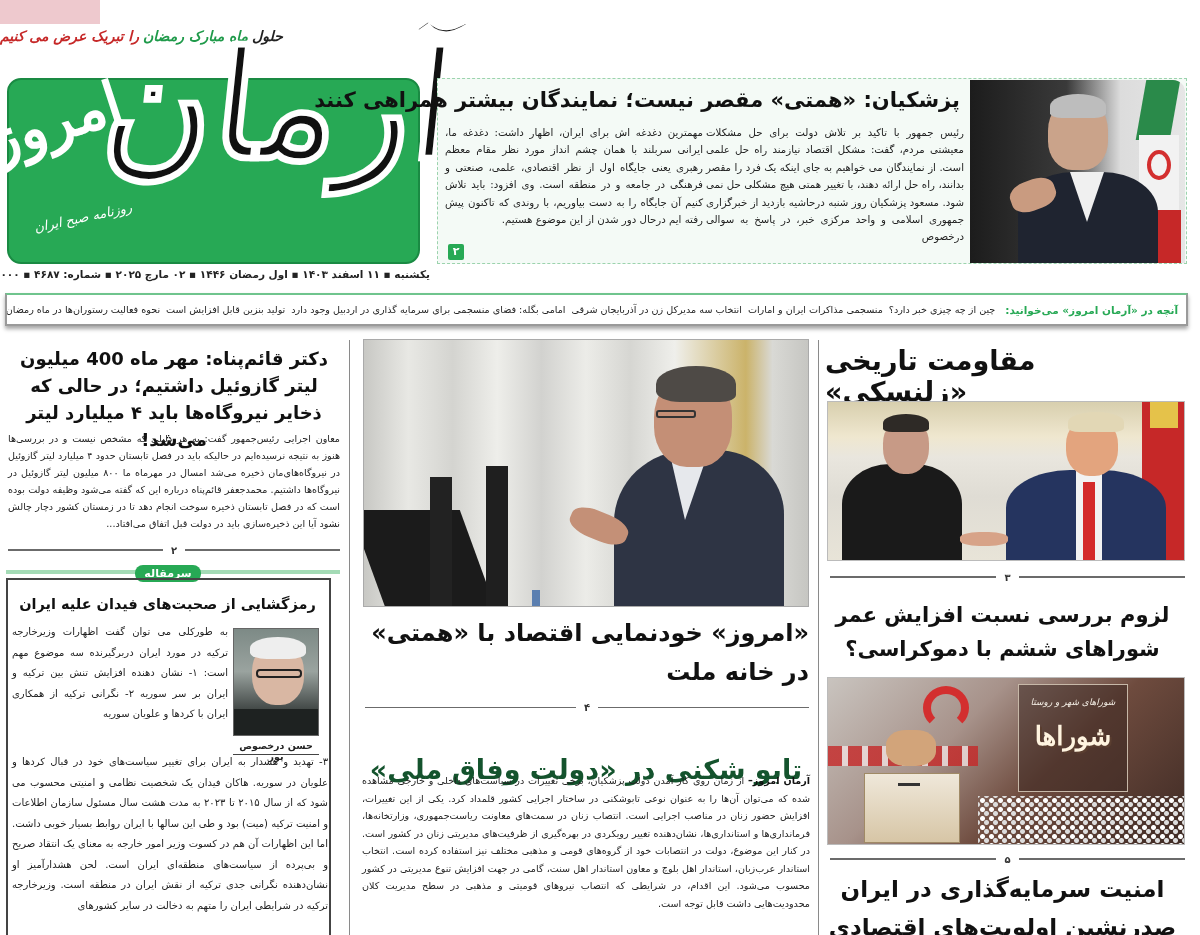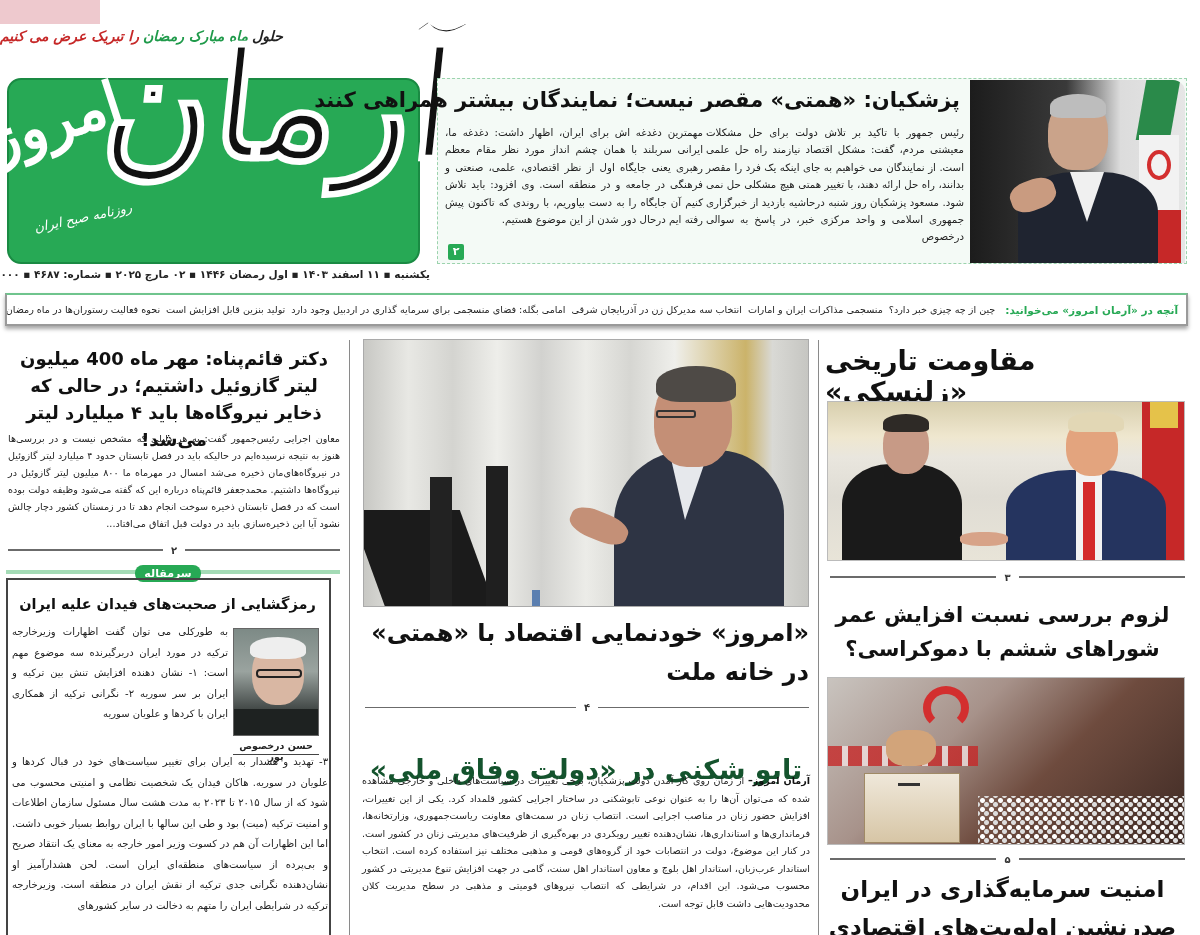--- a/index.html
+++ b/index.html
@@ -237,20 +237,24 @@
     <span class="n">۳</span>
     <span class="line"></span>
 </div>
 <div class="abs r-h2">لزوم بررسی نسبت افزایش عمر شوراهای ششم با دموکراسی؟</div>
 <div class="abs r-photo2">
   <div class="band"></div>
     <div class="emb"></div>
     <div class="box"></div>
     <div class="slot"></div>
     <div class="hand"></div>
+  <div class="panel">
+    <div class="p1">شوراهای شهر و روستا</div>
+    <div class="p2">شوراها</div>
+  </div>
   <div class="ballots"></div>
 </div>
 <div class="abs sep-num r-sep2">
   <span class="line"></span>
     <span class="n">۵</span>
     <span class="line"></span>
 </div>
 <div class="abs r-h3">امنیت سرمایه‌گذاری در ایران صدرنشین اولویت‌های اقتصادی</div>
 
 </body></html>

